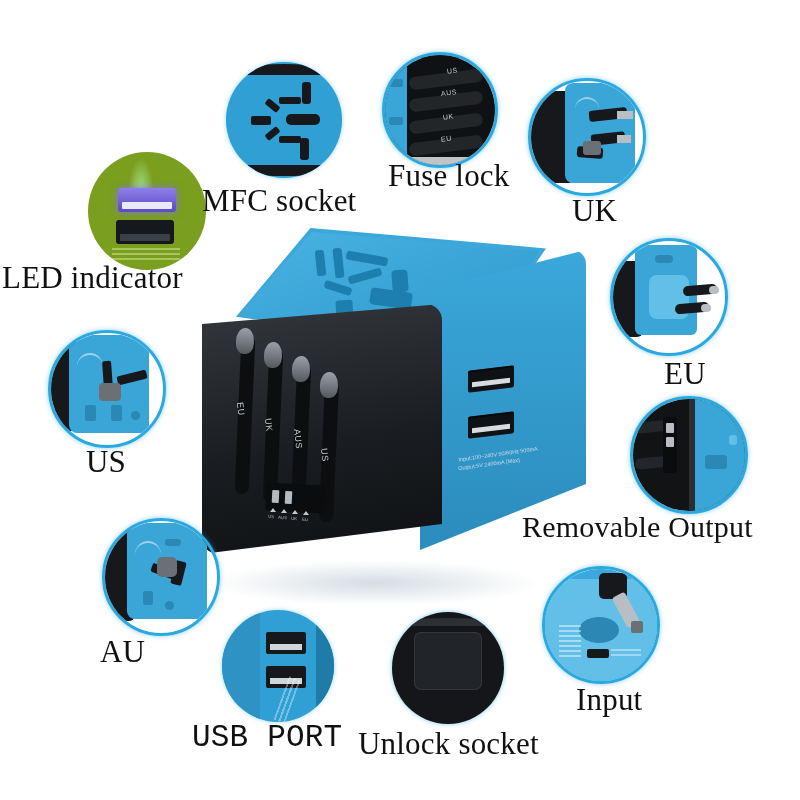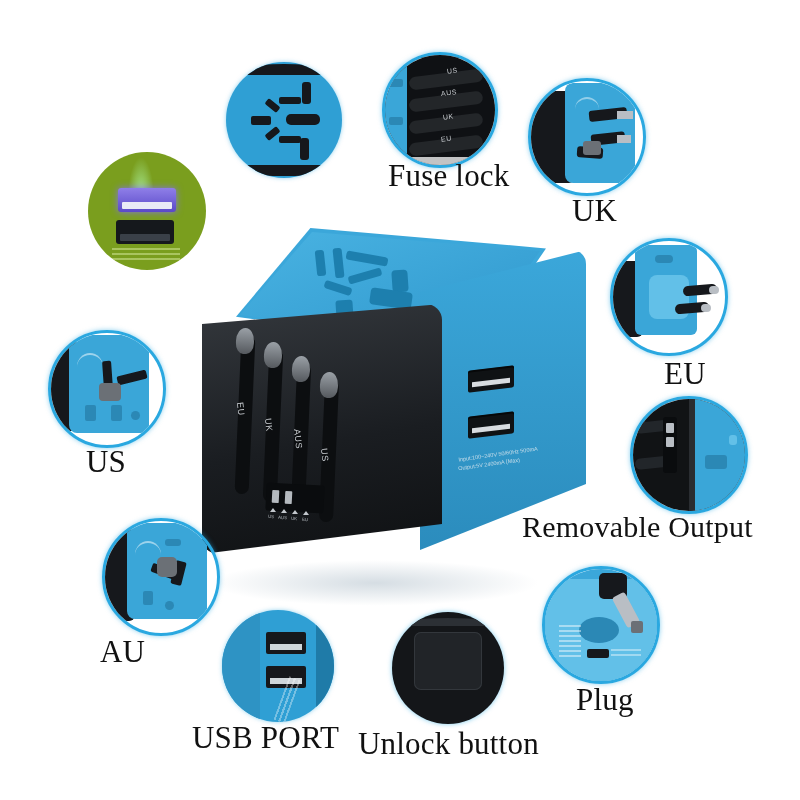--- a/index.html
+++ b/index.html
@@ -165,35 +165,37 @@
   <div class="circ green" style="left:88px;top:152px;width:118px;height:118px;">
     <div class="inner">
       <div class="sh" style="left:40px;top:6px;width:26px;height:42px;background:radial-gradient(ellipse at 50% 100%,rgba(180,255,180,.85),rgba(122,158,30,0) 72%);"></div>
       <div class="sh" style="left:30px;top:36px;width:58px;height:24px;background:linear-gradient(180deg,#8f7fe8,#5a49c8);border-radius:3px;box-shadow:0 0 7px rgba(130,110,255,.9);"></div>
       <div class="sh" style="left:34px;top:50px;width:50px;height:7px;background:#e9eaf6;border-radius:1px;"></div>
       <div class="sh" style="left:28px;top:68px;width:58px;height:24px;background:#15181c;border-radius:3px;"></div>
       <div class="sh" style="left:32px;top:82px;width:50px;height:7px;background:#3a4048;border-radius:1px;"></div>
       <div class="sh" style="left:24px;top:96px;width:68px;height:12px;background:repeating-linear-gradient(180deg,rgba(215,235,160,.5) 0 2px,rgba(122,158,30,0) 2px 5px);"></div>
     </div>
   </div>
+  <div class="label" style="left:2px;top:262px;font-size:31px;">LED indicator</div>
 
   <div class="circ fill" style="left:226px;top:62px;width:116px;height:116px;">
     <div class="inner">
       <div class="sh blk" style="left:0;top:2px;width:116px;height:11px;border-radius:50%/100% 100% 0 0;"></div>
       <div class="sh blk" style="left:0;bottom:2px;width:116px;height:11px;border-radius:50%/0 0 100% 100%;"></div>
       <div class="sh blk" style="left:25px;top:54px;width:20px;height:9px;border-radius:2px;"></div>
       <div class="sh blk" style="left:39px;top:40px;width:15px;height:7px;border-radius:2px;transform:rotate(38deg);"></div>
       <div class="sh blk" style="left:39px;top:68px;width:15px;height:7px;border-radius:2px;transform:rotate(-38deg);"></div>
       <div class="sh blk" style="left:53px;top:35px;width:22px;height:7px;border-radius:2px;"></div>
       <div class="sh blk" style="left:53px;top:74px;width:22px;height:7px;border-radius:2px;"></div>
       <div class="sh blk" style="left:60px;top:52px;width:34px;height:11px;border-radius:5px;"></div>
       <div class="sh blk" style="left:76px;top:20px;width:9px;height:22px;border-radius:3px;"></div>
       <div class="sh blk" style="left:74px;top:76px;width:9px;height:22px;border-radius:3px;"></div>
     </div>
   </div>
+  <div class="label" style="left:202px;top:185px;font-size:31px;">MFC socket</div>
 
   <div class="circ ring" style="left:382px;top:52px;width:110px;height:110px;">
     <div class="inner" style="background:#0f1114;">
       <div class="sh blu" style="left:0;top:0;width:22px;height:110px;"></div>
       <div class="sh blu-d" style="left:4px;top:24px;width:14px;height:8px;border-radius:2px;"></div>
       <div class="sh blu-d" style="left:4px;top:62px;width:14px;height:8px;border-radius:2px;"></div>
       <div class="sh blk" style="left:24px;top:18px;width:74px;height:13px;border-radius:7px;background:#232629;transform:rotate(-7deg);"></div>
       <div class="sh blk" style="left:24px;top:40px;width:74px;height:13px;border-radius:7px;background:#232629;transform:rotate(-7deg);"></div>
       <div class="sh blk" style="left:24px;top:62px;width:74px;height:13px;border-radius:7px;background:#232629;transform:rotate(-7deg);"></div>
       <div class="sh blk" style="left:24px;top:84px;width:74px;height:13px;border-radius:7px;background:#232629;transform:rotate(-7deg);"></div>
@@ -284,38 +286,38 @@
     <div class="inner">
       <div class="sh" style="left:0;top:0;width:38px;height:112px;background:#2e93c4;"></div>
       <div class="sh" style="right:0;top:0;width:18px;height:112px;background:#1f7ba8;"></div>
       <div class="sh blk" style="left:44px;top:22px;width:40px;height:22px;border-radius:2px;"></div>
       <div class="sh" style="left:48px;top:34px;width:32px;height:6px;background:#cfd6da;"></div>
       <div class="sh blk" style="left:44px;top:56px;width:40px;height:22px;border-radius:2px;"></div>
       <div class="sh" style="left:48px;top:68px;width:32px;height:6px;background:#cfd6da;"></div>
       <div class="sh" style="left:42px;top:84px;width:46px;height:12px;background:repeating-linear-gradient(180deg,rgba(255,255,255,.35) 0 2px,rgba(255,255,255,0) 2px 5px);transform:rotate(-70deg);"></div>
     </div>
   </div>
-  <div class="label" style="left:192px;top:722px;font-size:31px;">USB PORT</div>
+  <div class="label" style="left:192px;top:722px;font-size:31px;font-family:Liberation Mono, monospace;">USB PORT</div>
 
   <div class="circ dark" style="left:392px;top:612px;width:112px;height:112px;box-shadow:0 0 5px rgba(42,168,224,.6);">
     <div class="inner">
       <div class="sh" style="left:22px;top:20px;width:68px;height:58px;background:#212428;border-radius:7px;
                   box-shadow:inset 0 0 0 1px #33373c;"></div>
       <div class="sh" style="left:4px;top:6px;width:104px;height:8px;background:#2c3035;border-radius:50%/100% 100% 0 0;"></div>
     </div>
   </div>
-  <div class="label" style="left:358px;top:728px;font-size:31px;">Unlock button</div>
+  <div class="label" style="left:358px;top:728px;font-size:31px;">Unlock socket</div>
 
   <div class="circ ring" style="left:542px;top:566px;width:112px;height:112px;">
     <div class="inner" style="background:#3ba7da;">
       <div class="sh blu-l" style="left:0;top:10px;width:112px;height:102px;"></div>
       <div class="sh blu-d" style="left:34px;top:48px;width:40px;height:26px;border-radius:50%;"></div>
       <div class="sh blk" style="left:54px;top:4px;width:28px;height:26px;border-radius:5px;"></div>
       <div class="sh sil" style="left:74px;top:24px;width:14px;height:34px;border-radius:3px;transform:rotate(-28deg);"></div>
       <div class="sh gry" style="left:86px;top:52px;width:12px;height:12px;border-radius:2px;"></div>
       <div class="sh blk" style="left:42px;top:80px;width:22px;height:9px;border-radius:2px;"></div>
       <div class="sh" style="left:14px;top:56px;width:22px;height:34px;background:repeating-linear-gradient(180deg,rgba(255,255,255,.45) 0 2px,rgba(255,255,255,0) 2px 5px);"></div>
       <div class="sh" style="left:66px;top:80px;width:30px;height:10px;background:repeating-linear-gradient(180deg,rgba(255,255,255,.4) 0 2px,rgba(255,255,255,0) 2px 5px);"></div>
     </div>
   </div>
-  <div class="label" style="left:576px;top:684px;font-size:31px;">Plug</div>
+  <div class="label" style="left:576px;top:684px;font-size:31px;">Input</div>
 
 </div>
 
 </body></html>

